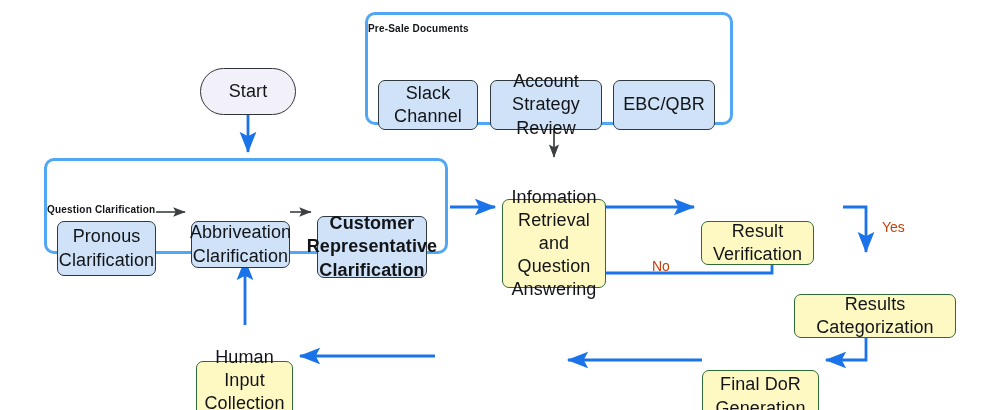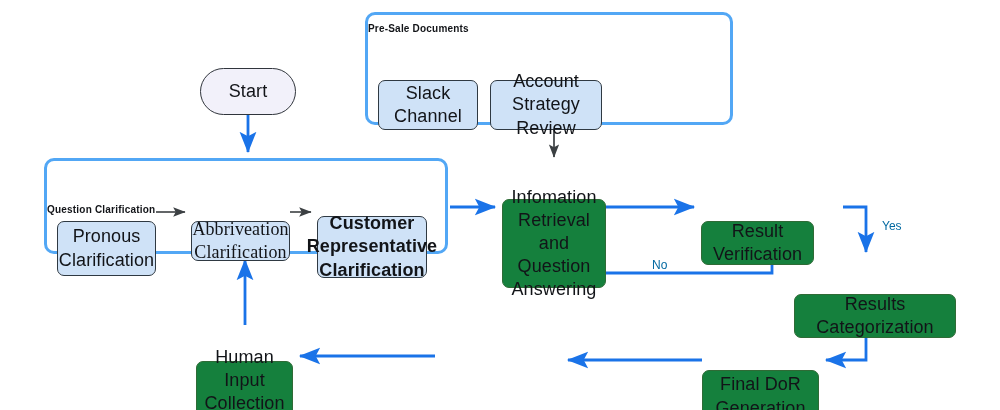--- a/index.html
+++ b/index.html
@@ -35,21 +35,21 @@
     border: 1.6px solid #30353c;
     border-radius: 7px;
     font-size: 18px;
     line-height: 1.28;
     color: #121418;
     letter-spacing: 0.1px;
     padding: 14px 5px;
     margin-top: 36px;
   }
   .node.green {
-    background: #15803d;
+    background: #fef9c3;
     border-color: #2f6b36;
   }
   .node.blue {
     background: #cfe2f7;
     border-color: #2f3942;
   }
   .node.start {
     background: #f2f1fa;
     border-color: #30353c;
     border-radius: 28px;
@@ -64,22 +64,22 @@
   .group-title {
     position: absolute;
     width: 100%;
     font-size: 10px;
     font-weight: bold;
     color: #121418;
     letter-spacing: 0.2px;
   }
   .edge-label {
     position: absolute;
-    font-size: 12px;
-    color: #0369a1;
+    font-size: 14px;
+    color: #c2410c;
     white-space: nowrap;
   }
 </style>
 </head>
 <body>
 
 <div id="canvas">
 
   <svg id="edges" viewBox="0 0 1000 410">
     <defs>
@@ -124,25 +124,26 @@
     <div class="group-title" style="top:7px;margin-top:36px;">Question Clarification</div>
   </div>
 
   <div class="node start" style="left:200px; top:32px; width:96px; height:47px;">Start</div>
 
   <div class="node blue" style="left:378px; top:44px; width:100px; height:50px;">Slack Channel</div>
 
   <div class="node blue" style="left:490px; top:44px; width:112px; height:50px; white-space:pre-line;">Account
 Strategy Review</div>
 
+  <div class="node blue" style="left:613px; top:44px; width:102px; height:50px;">EBC/QBR</div>
 
   <div class="node blue" style="left:57px; top:185px; width:99px; height:55px; white-space:pre-line;">Pronous
 Clarification</div>
 
-  <div class="node blue" style="left:191px; top:185px; width:99px; height:40px; white-space:pre-line;font-family:Liberation Serif, serif;">Abbriveation
+  <div class="node blue" style="left:191px; top:185px; width:99px; height:47px; white-space:pre-line;">Abbriveation
 Clarification</div>
 
   <div class="node blue" style="left:317px; top:180px; width:110px; height:62px; white-space:pre-line;font-weight:bold;">Customer
 Representative
 Clarification</div>
 
   <div class="node green" style="left:502px; top:163px; width:104px; height:89px; white-space:pre-line;">Infomation
 Retrieval and
 Question
 Answering</div>

